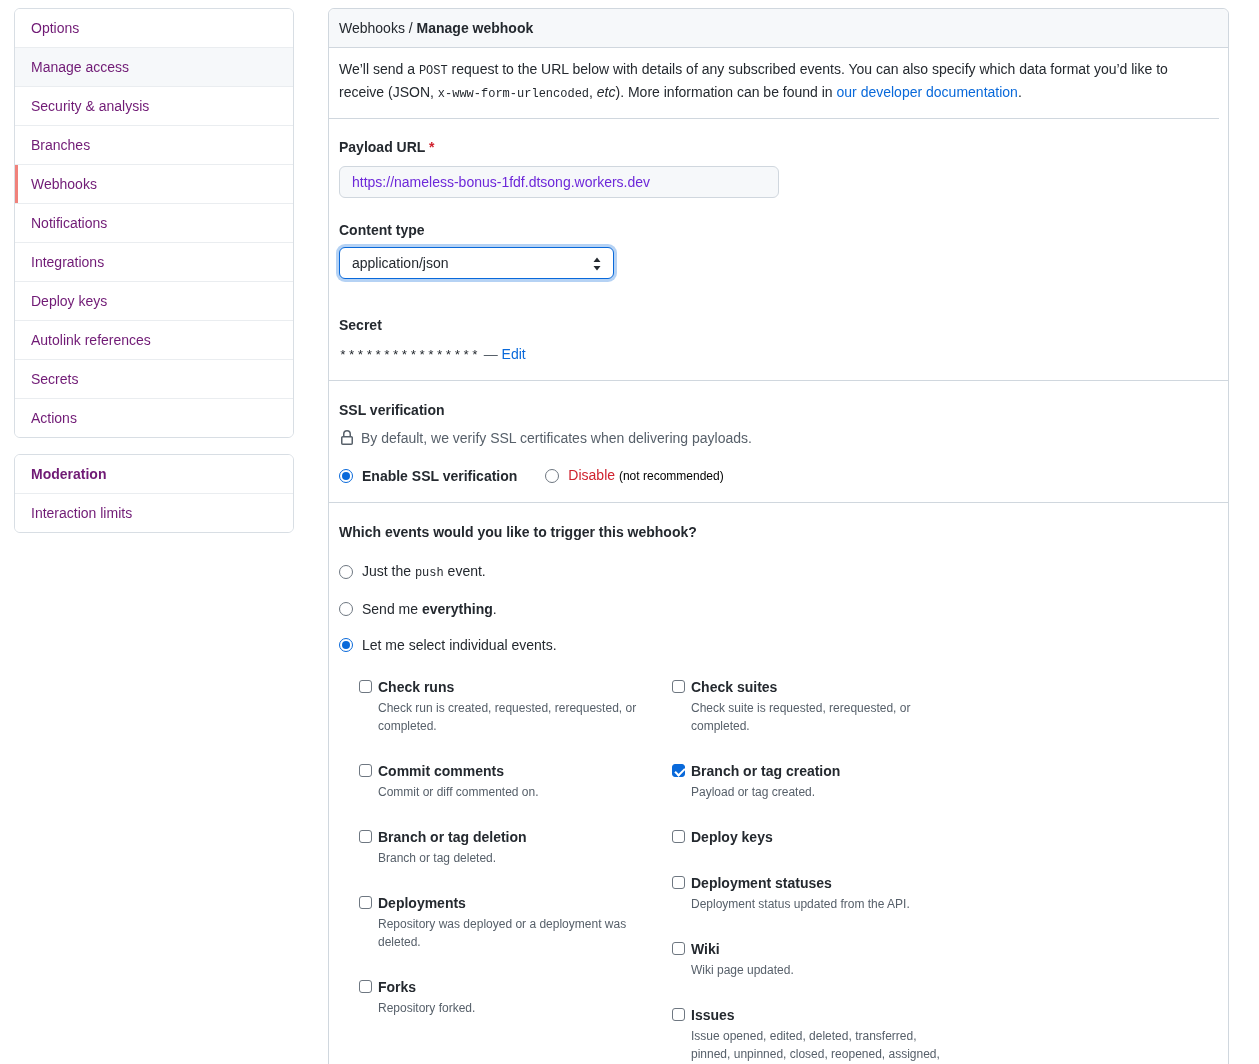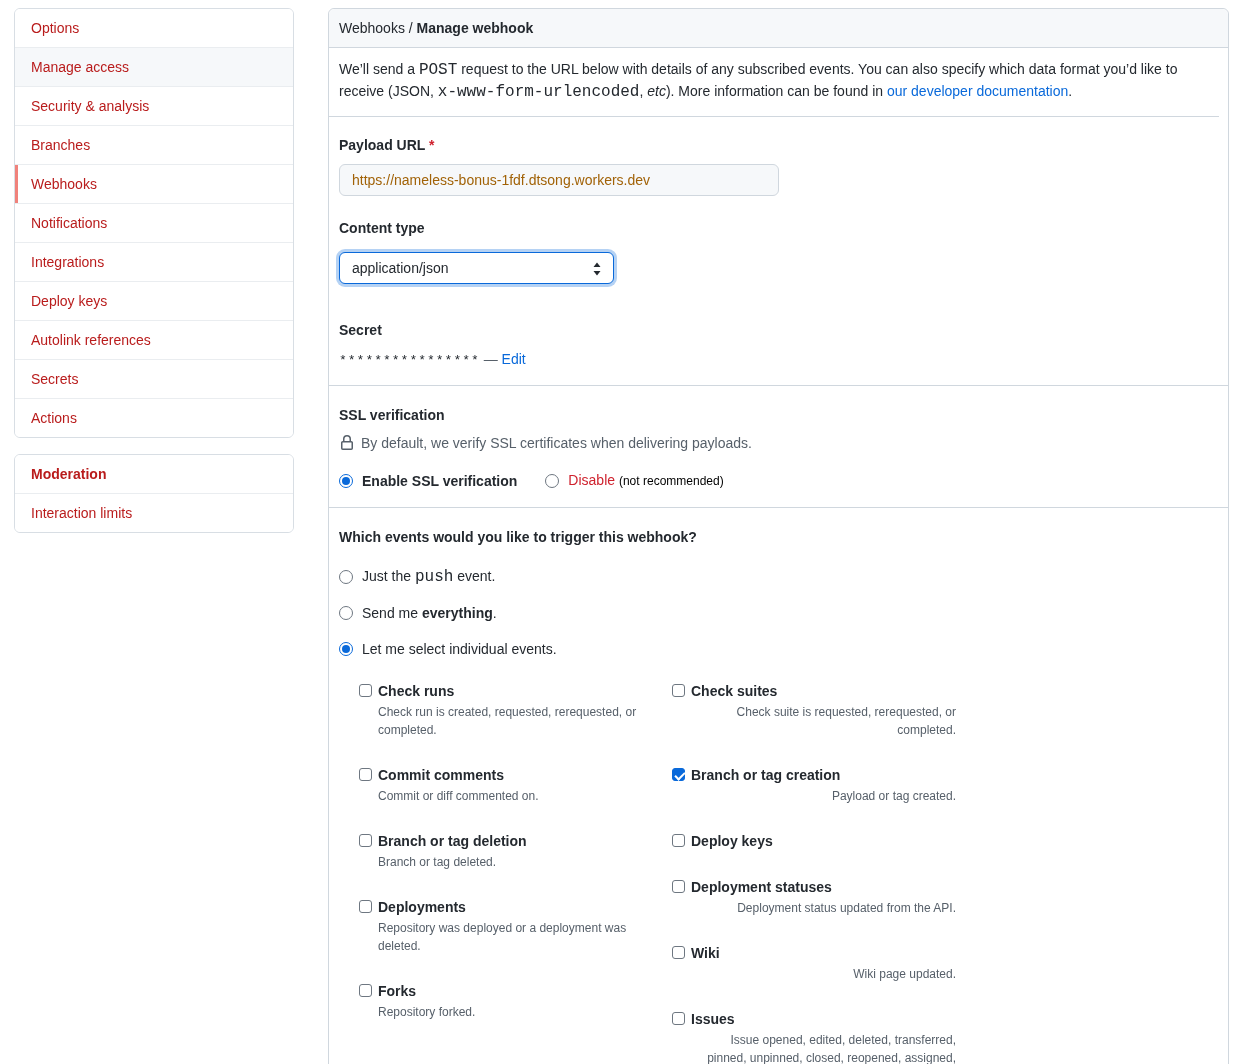--- a/index.html
+++ b/index.html
@@ -22,21 +22,21 @@
     border: 1px solid #d8dee4;
     border-radius: 6px;
     overflow: hidden;
   }
   .side-box + .side-box { margin-top: 16px; }
   .side-item {
     display: block;
     position: relative;
     padding: 9px 16px;
     line-height: 20px;
-    color: #b91c1c;
+    color: #701a75;
     cursor: pointer;
     background: #fff;
   }
   .side-item + .side-item { border-top: 1px solid #eaedf0; }
   .side-item.hovered { background: #f6f8fa; }
   .side-item.active::before {
     content: "";
     position: absolute;
     left: 0; top: 0; bottom: 0;
     width: 3px;
@@ -61,44 +61,44 @@
   }
   .panel-header .crumb-page { font-weight: 600; }
   .panel-desc {
     padding: 11px 10px 13px 10px;
     line-height: 21px;
     border-bottom: 1px solid #d0d7de;
     max-width: 890px;
   }
   code, .mono {
     font-family: "Liberation Mono", "DejaVu Sans Mono", monospace;
-    font-size: 16px;
+    font-size: 12px;
   }
   .section { padding: 0 10px; }
   .divider { border-bottom: 1px solid #d0d7de; }
 
   .field-label { font-weight: 600; margin-top: 18px; line-height: 20px; }
   .required { color: #cf222e; }
 
   .url-input {
     margin-top: 9px;
     width: 440px;
     height: 32px;
     padding: 5px 12px;
     font-size: 14px;
-    color: #a16207;
+    color: #6d28d9;
     background: #f6f8fa;
     border: 1px solid #d0d7de;
     border-radius: 6px;
     outline: none;
     font-family: "Liberation Sans", sans-serif;
   }
 
   .select-wrap {
-    margin-top: 14px;
+    margin-top: 7px;
     position: relative;
     width: 275px;
     height: 32px;
     background: #ffffff;
     border: 1px solid #0969da;
     border-radius: 6px;
     box-shadow: 0 0 0 3px rgba(9,105,218,0.3);
     display: flex;
     align-items: center;
     padding: 0 12px;
@@ -162,21 +162,21 @@
     position: absolute;
     left: 4px; top: 1px;
     width: 4px; height: 8px;
     border: solid #fff;
     border-width: 0 2px 2px 0;
     transform: rotate(45deg);
   }
   .evt .evt-title { font-weight: 600; line-height: 20px; cursor: pointer; }
   .evt .evt-desc { font-size: 12px; color: #57606a; line-height: 18px; margin-top: 2px; }
   .evt-col.left .evt-desc { max-width: 285px; }
-  .evt-col.right .evt-desc { max-width: 265px; text-align: right; }
+  .evt-col.right .evt-desc { max-width: 265px; }
 </style>
 </head>
 <body>
 
 <div class="layout">
 
   <nav class="sidebar">
     <div class="side-box">
       <div class="side-item">Options</div>
       <div class="side-item hovered">Manage access</div>

